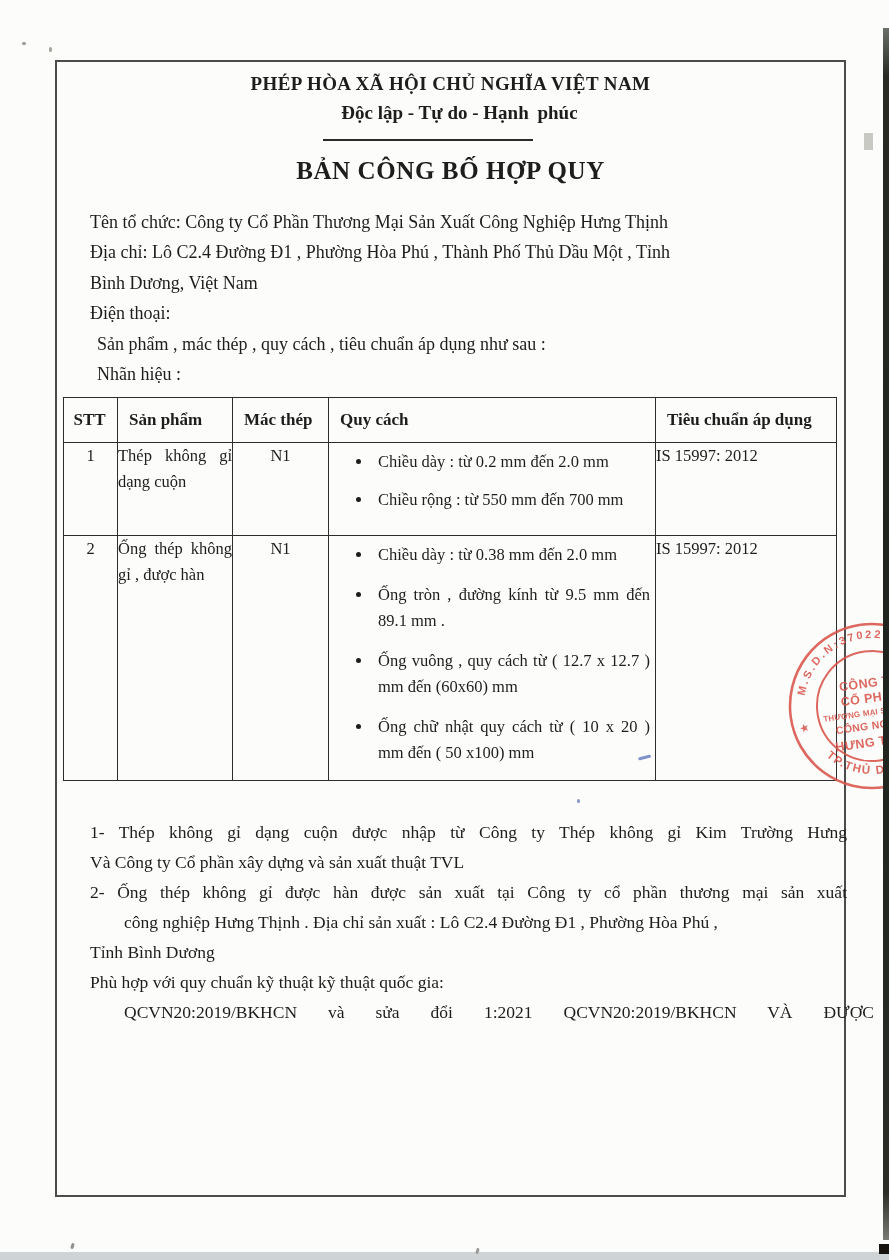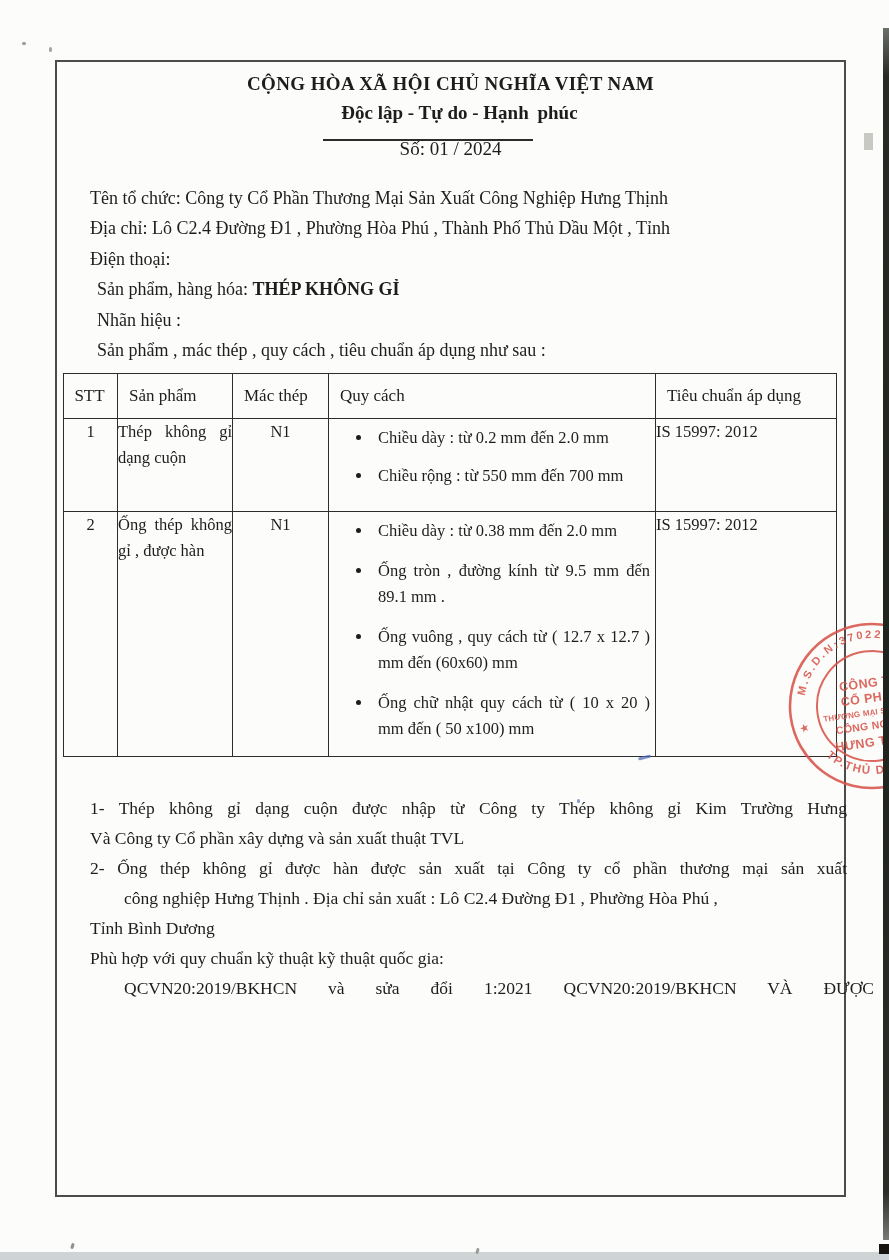--- a/index.html
+++ b/index.html
@@ -22,21 +22,21 @@
   .meta{margin:22px 2px 0 33px;font-size:18px;line-height:30.4px;}
   .meta p{margin:0;}
   .ind7{padding-left:7px;}
   .b{font-weight:bold;}
   
   table.spec{
     margin:8px 0 0 6px;border-collapse:collapse;table-layout:fixed;width:773px;
     font-size:16.5px;line-height:26px;
   }
   table.spec th,table.spec td{border:1.4px solid #2d2d2d;vertical-align:top;padding:0;}
-  table.spec th{font-weight:normal;font-size:17px;height:40px;vertical-align:middle;text-align:left;padding:2px 4px 2px 11px;}
+  table.spec th{font-weight:bold;font-size:17px;height:40px;vertical-align:middle;text-align:left;padding:2px 4px 2px 11px;}
   table.spec th.c{text-align:center;padding-left:2px;}
   td.c{text-align:center;padding-top:12px;}
   td.prod{padding:12px 10px 4px 11px;text-align:justify;}
   td.std{padding:12px 4px 4px 10px;}
   td.specs{padding:6px 6px 4px 0;}
   td.specs ul{margin:6px 0 0 0;padding-left:44px;}
   td.specs li{width:272px;text-align:justify;margin-bottom:12px;padding-left:5px;}
   tr.r1 td{height:92px;}
   tr.r2 td{height:238px;}
   tr.r2 li{margin-bottom:14px;}
@@ -69,34 +69,34 @@
   .ink.g3{left:71px;top:1243px;width:3px;height:6px;background:#8f8f8b;transform:rotate(18deg);}
   .ink.g4{left:476px;top:1248px;width:3px;height:6px;background:#9b9b97;transform:rotate(15deg);}
 </style>
 </head>
 <body>
 
 <div class="screen">
 
   <div class="frame">
 
-    <div class="center nat-header">CỘNG HÒA XÃ HỘI CHỦ NGHĨA VIỆT NAM</div>
+    <div class="center nat-header">PHÉP HÒA XÃ HỘI CHỦ NGHĨA VIỆT NAM</div>
 
     <div class="center motto"><span class="u">Độc lập - Tự do - Hạnh</span> <span>phúc</span></div>
 
+    <div class="center doc-title">BẢN CÔNG BỐ HỢP QUY</div>
 
-    <div class="center doc-no">Số: 01 / 2024</div>
 
     <div class="meta">
       <p>Tên tổ chức: Công ty Cổ Phần Thương Mại Sản Xuất Công Nghiệp Hưng Thịnh</p>
       <p>Địa chỉ: Lô C2.4 Đường Đ1 , Phường Hòa Phú , Thành Phố Thủ Dầu Một , Tỉnh</p>
+      <p>Bình Dương, Việt Nam</p>
       <p>Điện thoại:</p>
-      <p class="ind7"><span>Sản phẩm, hàng hóa: </span><span class="b">THÉP KHÔNG GỈ</span></p>
+      <p class="ind7">Sản phẩm , mác thép , quy cách , tiêu chuẩn áp dụng như sau :</p>
       <p class="ind7">Nhãn hiệu :</p>
-      <p class="ind7">Sản phẩm , mác thép , quy cách , tiêu chuẩn áp dụng như sau :</p>
     </div>
 
     <table class="spec">
       <colgroup>
         <col style="width:54px">
           <col style="width:115px">
           <col style="width:96px">
           <col style="width:327px">
           <col style="width:181px">
       </colgroup>

